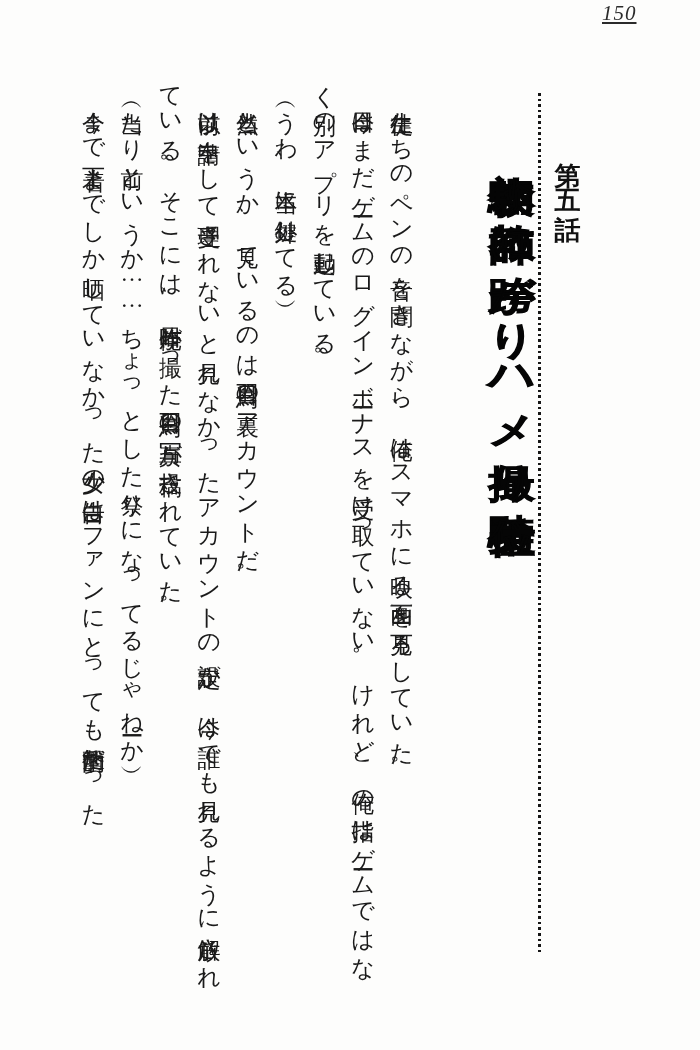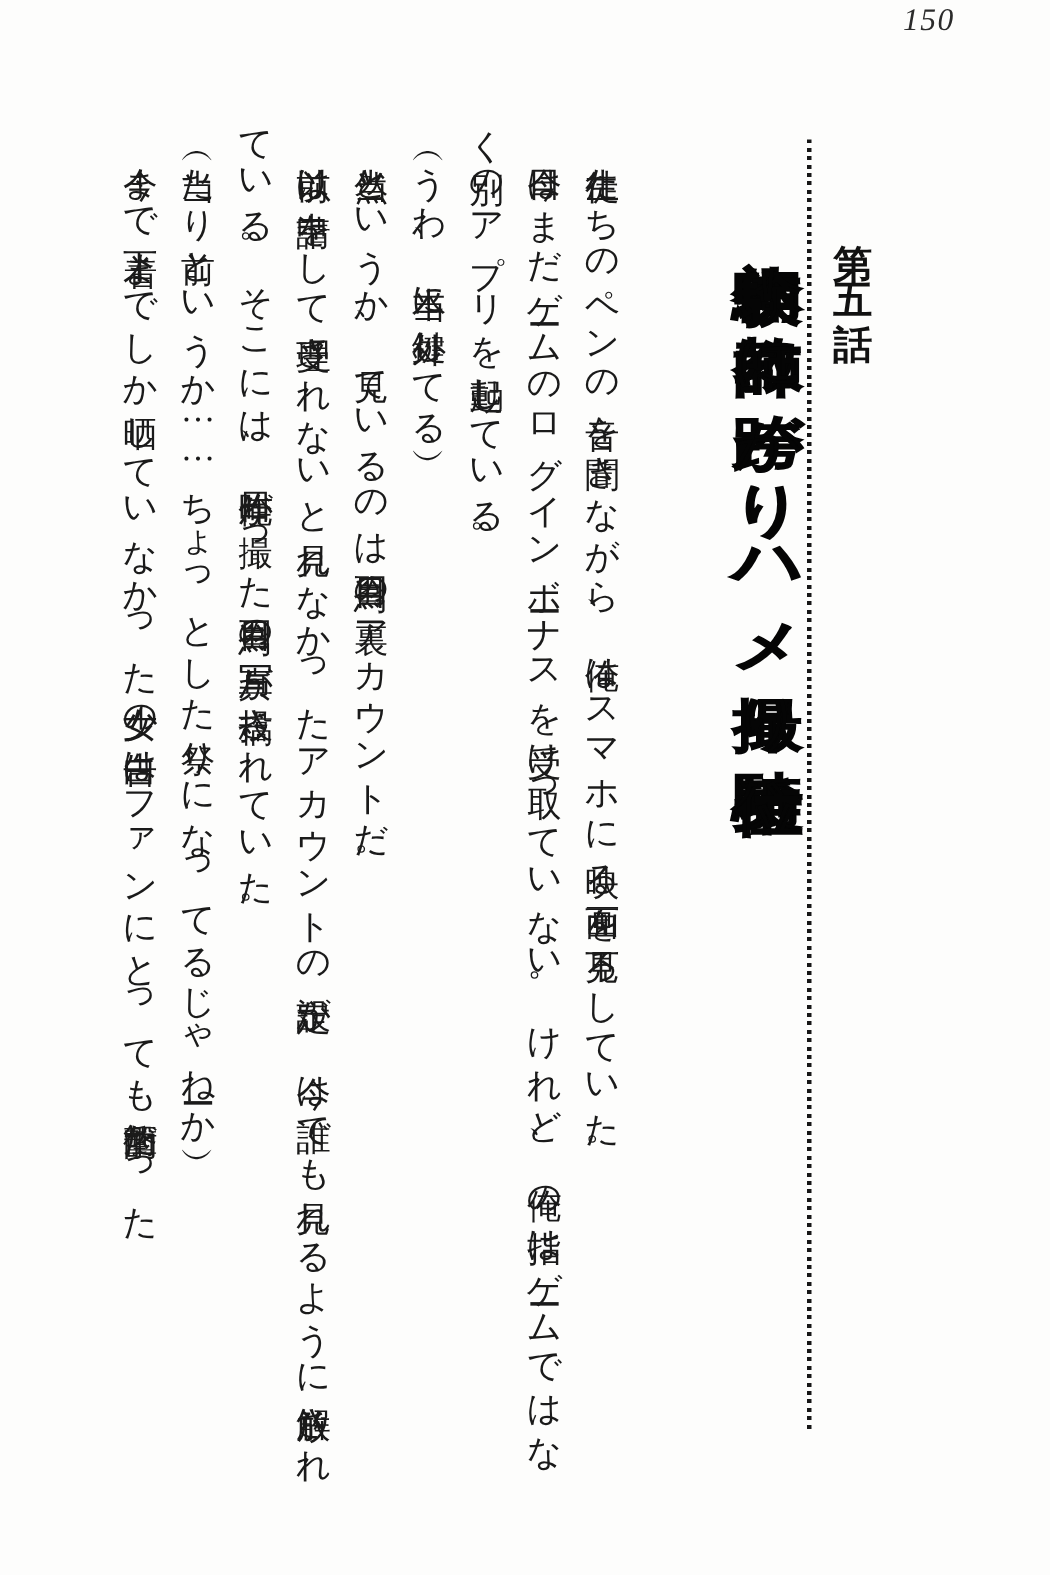--- a/index.html
+++ b/index.html
@@ -21,20 +21,21 @@
   }
   
   .page-number{
     position:absolute;
     top:1px;left:602px;
     font-family:"Liberation Serif",serif;
     font-style:italic;
     font-size:21px;
     letter-spacing:1px;
     color:#2b2b2b;
+    text-decoration:underline;
   }
   
   .chapter-label{
     position:absolute;
     top:142px;left:554px;
     writing-mode:vertical-rl;
     text-orientation:upright;
     font-family:"DejaVu Sans",sans-serif;
     font-weight:700;
     font-size:26px;

